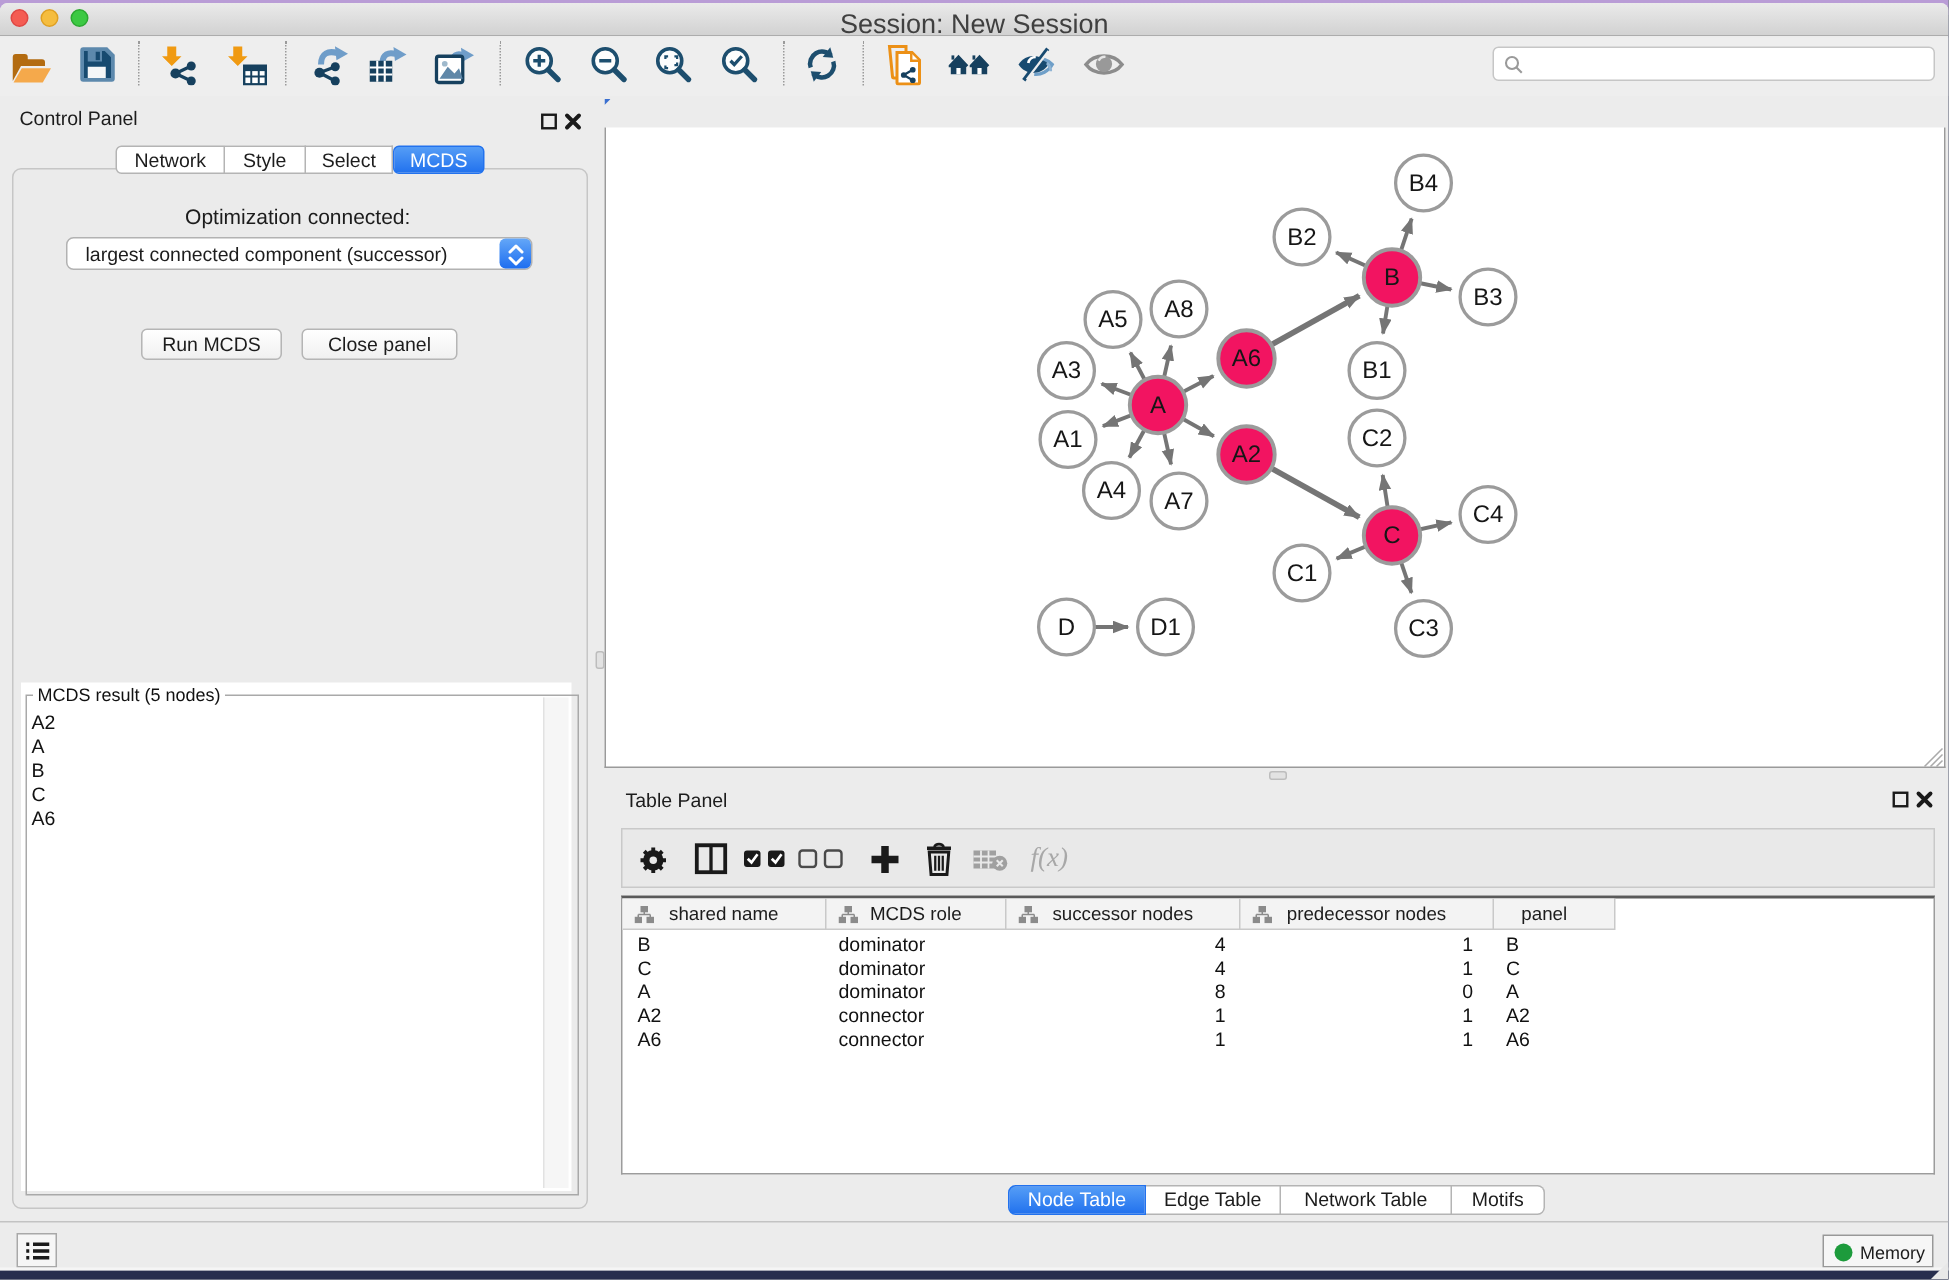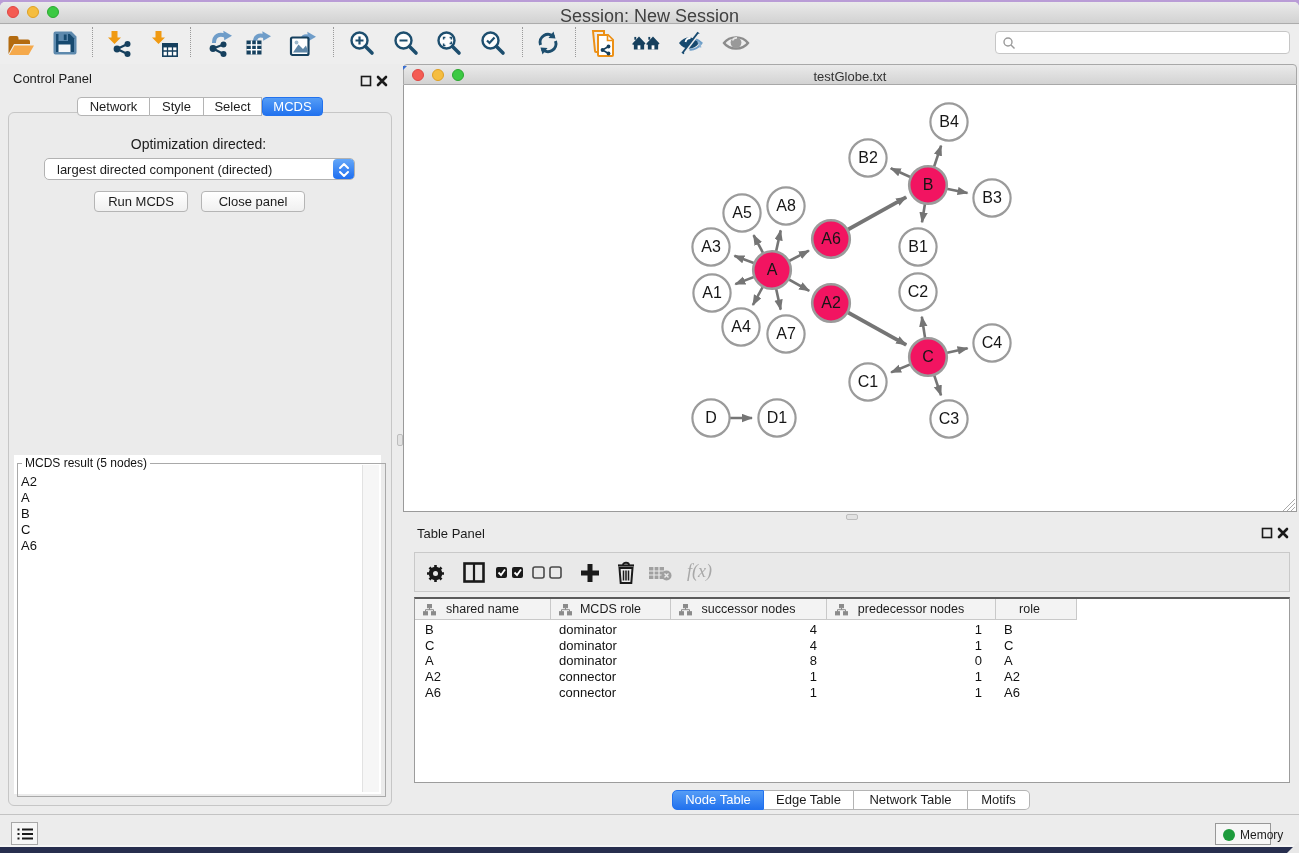--- a/index.html
+++ b/index.html
@@ -24,21 +24,21 @@
   #cp-title { left:13px; top:69px; font-size:13px; color:#1c1c1c; }
   .panicon { position:absolute; }
   #cp-tabs { left:77px; top:95px; height:19px; }
   .tab { position:absolute; top:0; height:19px; background:#fff; border:1px solid #b4b4b4; font-size:13px; color:#1c1c1c; text-align:center; line-height:17px; }
   .tab.sel { background:linear-gradient(#559df6,#2272ee); color:#fff; border:1px solid #2272ee; border-radius:4px; }
   #cp-body { left:8px; top:110px; width:384px; height:694px; background:#ebebeb; border:1px solid #c6c6c6; border-radius:6px; }
   #opt-label { left:0; top:134px; width:397px; text-align:center; font-size:14px; color:#1c1c1c; }
   #dropdown { left:44px; top:156px; width:311px; height:22px; background:#fff; border:1px solid #b2b2b2; border-radius:5px; }
   #dropdown .dd-text { position:absolute; left:12px; top:3px; font-size:13px; color:#1c1c1c; }
   #dd-step { position:absolute; right:0px; top:0px; width:21px; height:20px; background:linear-gradient(#64a7f8,#1e6ef0); border-radius:4px; }
-  .btn { position:absolute; height:21px; background:linear-gradient(#ffffff,#f0f0f0); border:1px solid #b5b5b5; border-radius:4px; font-size:13px; color:#1c1c1c; text-align:center; line-height:19px; }
+  .btn { position:absolute; height:21px; background:linear-gradient(#ffffff,#f0f0f0); border:1px solid #b5b5b5; border-radius:4px; font-size:13px; color:#1c1c1c; text-align:center; line-height:19px;margin-top:28px; }
   
   #res-white { left:14px; top:453px; width:367px; height:339px; background:#fff; }
   #res-border { left:17px; top:461px; width:369px; height:334px; border:1px solid #a9a9a9; }
   #res-legend { left:22px; top:454px; font-size:12px; color:#111; background:#fff; padding:0 3px; }
   #res-scroll { left:362px; top:463px; width:17px; height:327px; background:#f6f6f6; border-left:1px solid #e2e2e2; }
   #res-list { left:21px; top:472px; font-size:13px; color:#111; line-height:16px; }
   
   #netframe { left:403px; top:62px; width:894px; height:450px; }
   #net-titlebar { left:0; top:0; width:894px; height:21px; background:linear-gradient(#eaeaea,#d3d3d3); border:1px solid #a8a8a8; border-radius:4px 4px 0 0; }
   #net-titlebar .t-red { left:8px; background:#f45c53; border:1px solid #df4744; }
@@ -52,21 +52,21 @@
   #tp-table { left:414px; top:595px; width:876px; height:186px; background:#fff; border:1px solid #9c9c9c; border-top:2px solid #5a5a5a; }
   #tp-header { position:absolute; left:0; top:0; width:661px; height:21px; background:#f3f3f3; border-bottom:1px solid #c9c9c9; }
   .th { position:absolute; top:0; height:21px; border-right:1px solid #c9c9c9; font-size:12.5px; color:#1c1c1c; text-align:center; line-height:21px; }
   .td { position:absolute; font-size:13px; color:#111; }
   
   #bot-tabs { left:672px; top:788px; height:20px; }
   .btab { position:absolute; top:0; height:20px; background:#fff; border:1px solid #b4b4b4; font-size:13px; color:#1c1c1c; text-align:center; line-height:18px; }
   .btab.sel { background:linear-gradient(#559df6,#2272ee); color:#fff; border:1px solid #2272ee; }
   
   #statusline { left:0; top:812px; width:1299px; height:0; border-top:1px solid #c3c3c3; }
-  #mem-box { left:1215px; top:821px; width:56px; height:22px; background:#f6f6f6; border:1px solid #989898; }
+  #mem-box { left:1215px; top:821px; width:74px; height:22px; background:#f6f6f6; border:1px solid #989898; }
   #list-btn { left:11px; top:820px; width:27px; height:23px; background:#f6f6f6; border:1px solid #a8a8a8; }
   #wall-bot { left:0; top:847px; width:1299px; height:6px; background:#272e4e; }
 </style>
 </head>
 <body>
 <div class="abs" id="wall-top"></div>
 <div class="abs" id="window">
   <div class="abs" id="titlebar">
     <div class="tl t-red"></div>
       <div class="tl t-yel"></div>
@@ -215,48 +215,42 @@
   <svg class="panicon" style="left:376px;top:73px" width="12" height="12" viewBox="0 0 12 12">
       <path d="M2 2 L10 10 M10 2 L2 10" stroke="#1a1a1a" stroke-width="2.6" stroke-linecap="round"></path>
     </svg>
   <div class="abs" id="cp-body"></div>
   <div class="abs" id="cp-tabs">
     <div class="tab" style="left:0;width:73px;border-radius:4px 0 0 4px;">Network</div>
     <div class="tab" style="left:73px;width:54px;border-left:none;">Style</div>
     <div class="tab" style="left:127px;width:58px;border-left:none;">Select</div>
     <div class="tab sel" style="left:185px;width:61px;">MCDS</div>
   </div>
-  <div class="abs" id="opt-label">Optimization directed:</div>
+  <div class="abs" id="opt-label">Optimization connected:</div>
   <div class="abs" id="dropdown">
-    <div class="dd-text">largest directed component (directed)</div>
+    <div class="dd-text">largest connected component (successor)</div>
     <div id="dd-step">
       <svg style="position:absolute;left:5px;top:3px" width="12" height="16" viewBox="0 0 12 16">
         <path d="M2 6 L6 2 L10 6" fill="none" stroke="#fff" stroke-width="2" stroke-linecap="round" stroke-linejoin="round"></path>
         <path d="M2 10 L6 14 L10 10" fill="none" stroke="#fff" stroke-width="2" stroke-linecap="round" stroke-linejoin="round"></path>
       </svg>
     </div>
   </div>
   <div class="btn" style="left:94px;top:189px;width:94px;">Run MCDS</div>
   <div class="btn" style="left:201px;top:189px;width:104px;">Close panel</div>
   <div class="abs" id="res-white"></div>
   <div class="abs" id="res-border"></div>
   <div class="abs" id="res-legend">MCDS result (5 nodes)</div>
   <div class="abs" id="res-scroll"></div>
   <div class="abs" id="res-list">A2<br>A<br>B<br>C<br>A6</div>
 
   <svg class="abs" style="left:403px;top:64px;z-index:5" width="4" height="4" viewBox="0 0 6 6">
       <path d="M0 0 H6 L0 6 z" fill="#3a6fd0"></path>
     </svg>
   <div class="abs" id="netframe">
-    <div class="abs" id="net-titlebar">
-      <div class="tl t-red"></div>
-        <div class="tl t-yel"></div>
-        <div class="tl t-grn"></div>
-      <div class="abs" id="net-title-text">testGlobe.txt</div>
-    </div>
     <div class="abs" id="canvas">
       <svg width="892" height="426" style="position:absolute;left:1.5px;top:1.5px" viewBox="0 0 892 426">
       <defs>
             <marker id="arr" markerWidth="14" markerHeight="10" refX="10" refY="4.2" orient="auto" markerUnits="userSpaceOnUse">
               <path d="M0 0 L11 4.2 L0 8.4 z" fill="#757575"></path>
             </marker>
           </defs>
       <line x1="366.0" y1="183.0" x2="347.6" y2="148.1" stroke="#757575" stroke-width="2.6" marker-end="url(#arr)"></line>
       <line x1="366.0" y1="183.0" x2="374.7" y2="143.4" stroke="#757575" stroke-width="2.6" marker-end="url(#arr)"></line>
       <line x1="366.0" y1="183.0" x2="328.4" y2="168.8" stroke="#757575" stroke-width="2.6" marker-end="url(#arr)"></line>
@@ -381,21 +375,21 @@
     </svg>
 
     <div style="position:absolute;left:272px;top:8px;font-family:'Liberation Serif',serif;font-style:italic;font-size:18px;color:#a8a8a8;">f(x)</div>
   </div>
   <div class="abs" id="tp-table">
     <div id="tp-header">
       <div class="th" style="left:0;width:136px;">shared name</div>
       <div class="th" style="left:136px;width:120px;">MCDS role</div>
       <div class="th" style="left:256px;width:156px;">successor nodes</div>
       <div class="th" style="left:412px;width:169px;">predecessor nodes</div>
-      <div class="th" style="left:581px;width:81px;text-indent:-13px;">role</div>
+      <div class="th" style="left:581px;width:81px;text-indent:-13px;">panel</div>
       <svg class="thicon" style="position:absolute;left:8px;top:5px" width="13" height="12" viewBox="0 0 13 12">
           <g fill="#8b8b8b" stroke="#8b8b8b">
             <rect x="4.5" y="0.5" width="4" height="3.2"></rect>
             <path d="M6.5 3.7 v2 M2.5 5.7 h8 M2.5 5.7 v2 M10.5 5.7 v2" fill="none" stroke-width="1"></path>
             <rect x="0.5" y="7.7" width="4" height="3.2"></rect>
             <rect x="8.5" y="7.7" width="4" height="3.2"></rect>
           </g>
         </svg>
       <svg class="thicon" style="position:absolute;left:144px;top:5px" width="13" height="12" viewBox="0 0 13 12">
           <g fill="#8b8b8b" stroke="#8b8b8b">

